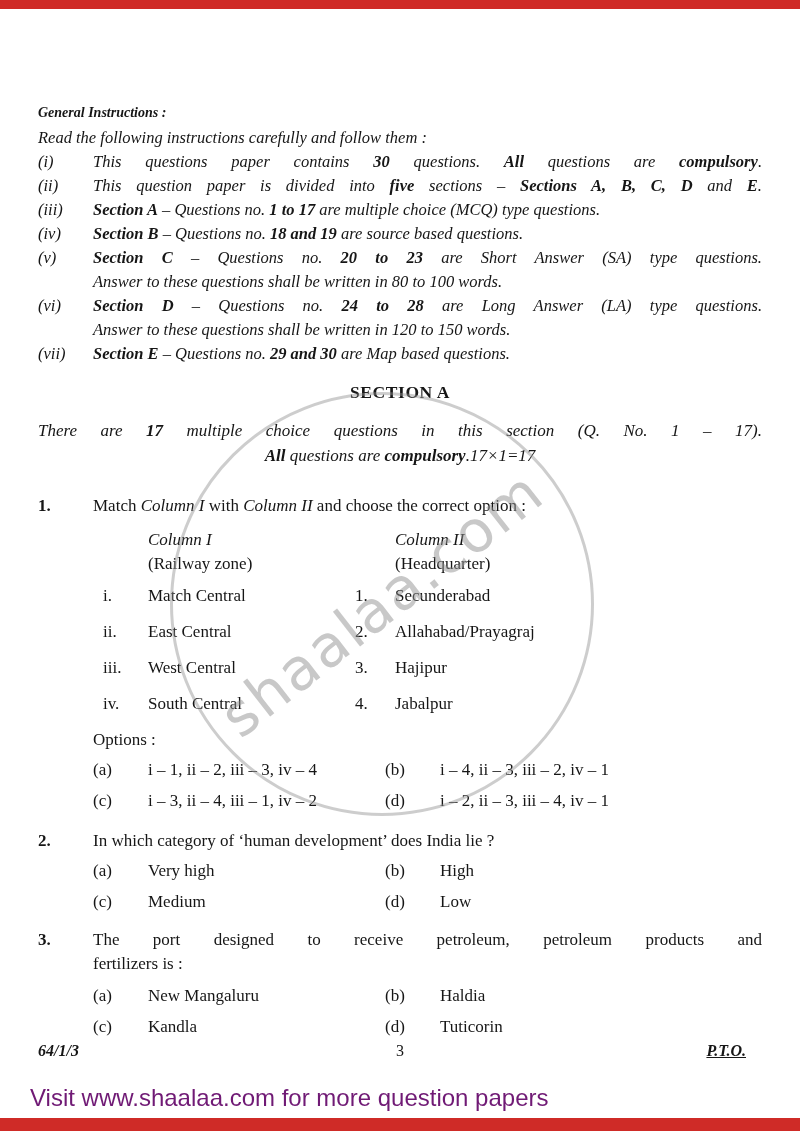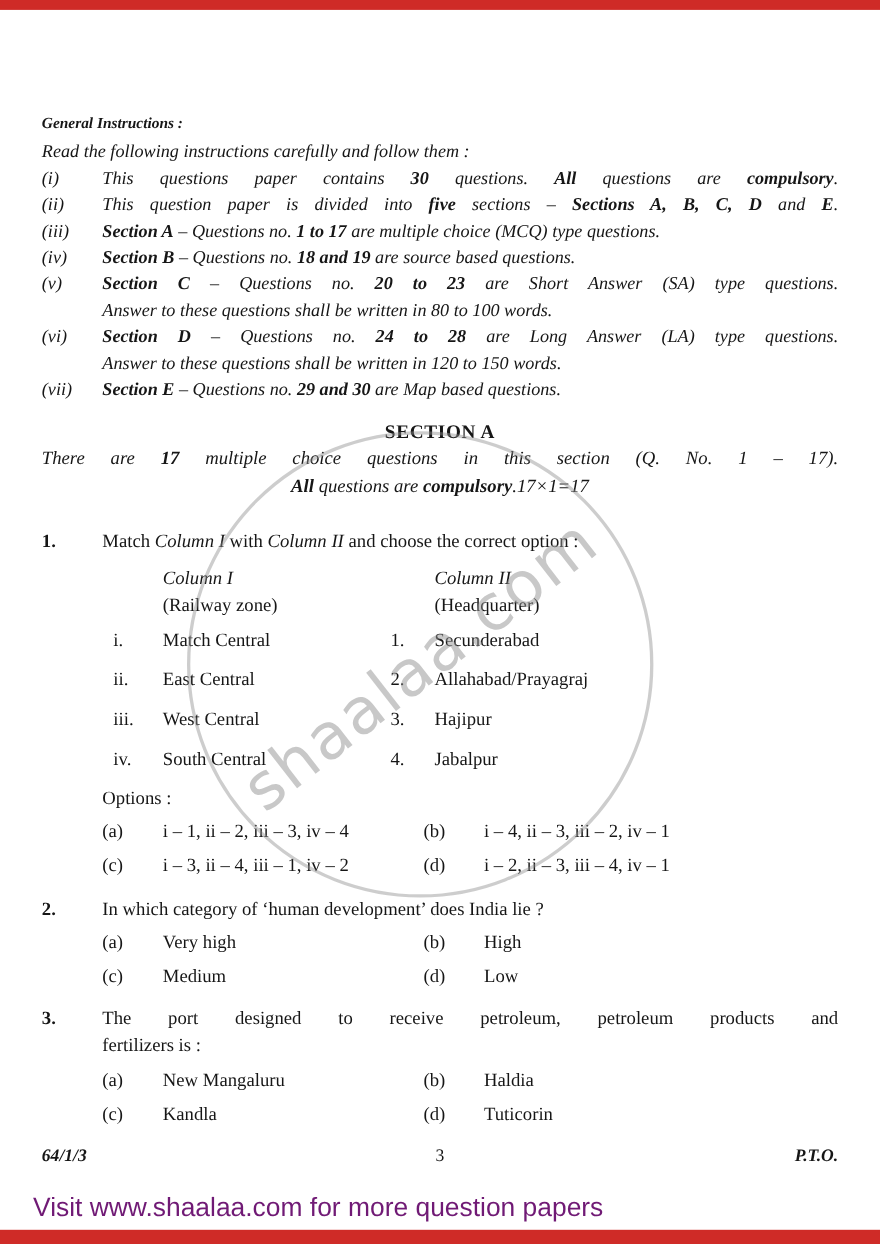--- a/index.html
+++ b/index.html
@@ -61,21 +61,21 @@
   .just-full { text-align: justify; text-align-last: justify; }
 
   
   .section-heading {
     margin-top: 14px; text-align: center;
     font-weight: bold; font-size: 17.5px; line-height: 24px;
     letter-spacing: 0.6px;
   }
 
   
-  .intro { font-style: italic; font-size: 17px; line-height: 25px; }
+  .intro { margin-top: 14px; font-style: italic; font-size: 17px; line-height: 25px; }
   .intro-l1 { display: block; }
   .intro-l2 { display: flex; justify-content: center; }
 
   
   .question { display: flex; font-size: 17px; line-height: 24px; }
   .q1 { margin-top: 26px; }
   .q2 { margin-top: 16px; }
   .q3 { margin-top: 14px; }
   .qnum { flex: 0 0 55px; font-weight: bold; }
   .qbody { flex: 1; }
@@ -103,21 +103,21 @@
   .q2 .options-grid { margin-top: 6px; }
   .q3 .options-grid { margin-top: 8px; }
 
   
   .footer {
     position: absolute; top: 1040px; left: 38px; right: 38px;
     font-size: 16px; line-height: 22px;
   }
   .f-left { position: absolute; left: 0; font-weight: bold; font-style: italic; }
   .f-page { position: absolute; left: 50%; transform: translateX(-50%); }
-  .f-right { position: absolute; right: 0; font-weight: bold; font-style: italic; }
+  .f-right { position: absolute; right: 16px; font-weight: bold; font-style: italic; text-decoration: underline; }
 </style>
 </head>
 <body>
 
 <div class="page">
 
   <div class="topbar"></div>
 
   <div class="content">
 

